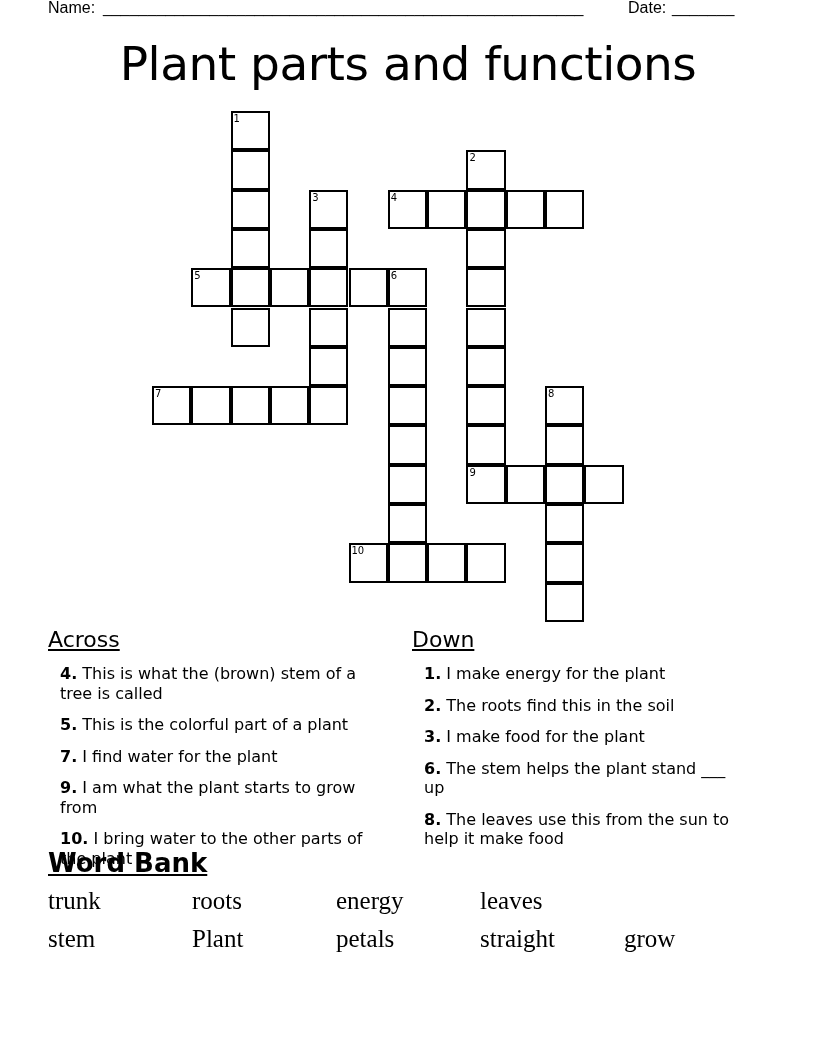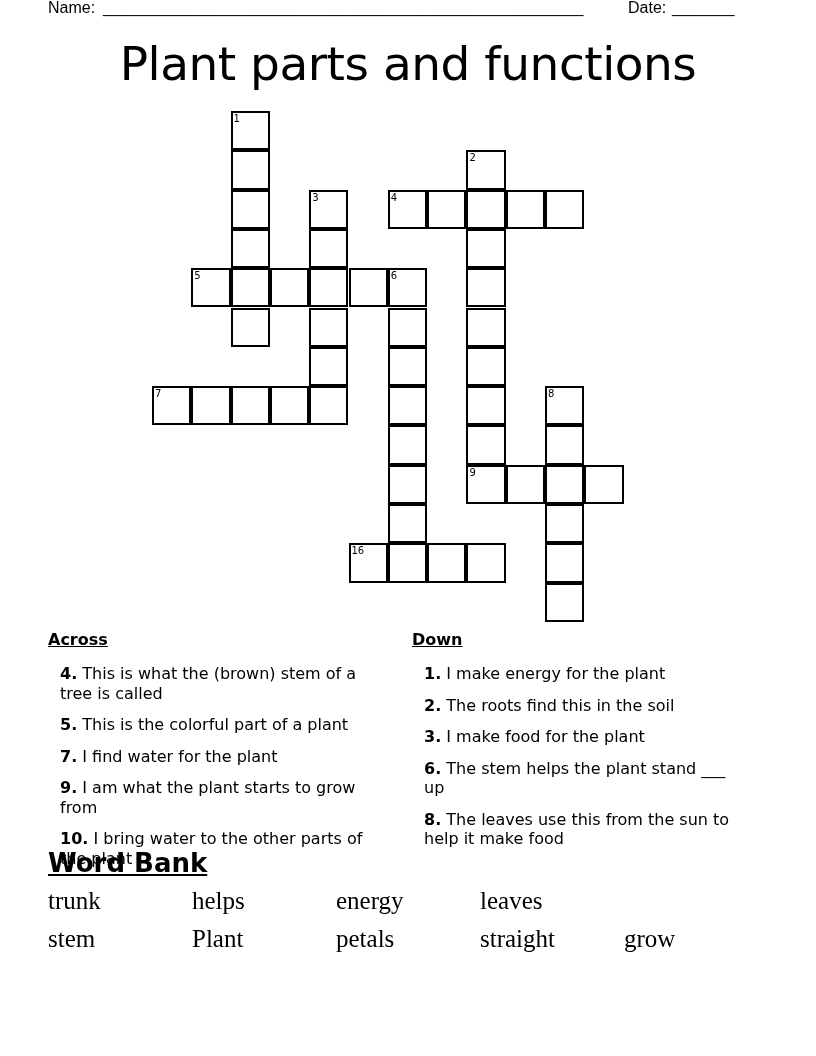--- a/index.html
+++ b/index.html
@@ -14,21 +14,21 @@
   .title { position: absolute; top: 32px; left: 0; width: 816px; text-align: center;
     font-family: "DejaVu Sans", sans-serif; font-size: 47px; line-height: 64px; letter-spacing: -0.5px; }
   #grid { position: absolute; left: 0; top: 0; width: 816px; height: 640px; }
   .cell { position: absolute; width: 39.3px; height: 39.3px; box-sizing: border-box;
     border: 2px solid #000; background: #fff; }
   .cell .num { position: absolute; left: 1px; top: 0px; font-family: "DejaVu Sans", sans-serif;
     font-size: 10px; line-height: 11px; }
   .clues { position: absolute; font-family: "DejaVu Sans", sans-serif; font-size: 16px; line-height: 20px; }
   #across { left: 48px; top: 628px; width: 345px; }
   #down { left: 412px; top: 628px; width: 330px; }
-  .clue-heading { font-weight: bold; text-decoration: underline; font-size: 16px; line-height: 24px; }
+  .clue-heading { font-weight: normal; text-decoration: underline; font-size: 22px; line-height: 24px; }
   .clue { margin: 12px; line-height: 19.5px; margin-bottom: 2.5px; }
   .clue .n { font-weight: bold; }
   .wordbank-title { position: absolute; left: 48px; top: 846px; font-family: "DejaVu Sans", sans-serif;
     font-size: 26px; font-weight: bold; text-decoration: underline; line-height: 34px; }
   .wordbank { position: absolute; left: 48px; top: 882px; width: 720px;
     font-family: Liberation Serif, serif; font-size: 25px; line-height: 38px; }
   .wb-row { display: flex; }
   .wb-word { width: 144px; flex: none; white-space: nowrap; }
 </style>
 </head>
@@ -104,21 +104,21 @@
       <span class="num">8</span>
     </div>
     <div class="cell" style="left: 545px; top: 425.4px;"></div>
     <div class="cell" style="left: 545px; top: 464.7px;"></div>
     <div class="cell" style="left: 545px; top: 504px;"></div>
     <div class="cell" style="left: 545px; top: 543.3px;"></div>
     <div class="cell" style="left: 545px; top: 582.6px;"></div>
     <div class="cell" style="left: 505.7px; top: 464.7px;"></div>
     <div class="cell" style="left: 584.3px; top: 464.7px;"></div>
     <div class="cell" style="left: 348.5px; top: 543.3px;">
-      <span class="num">16</span>
+      <span class="num">10</span>
     </div>
     <div class="cell" style="left: 427.1px; top: 543.3px;"></div>
     <div class="cell" style="left: 466.4px; top: 543.3px;"></div>
   </div>
 
 <div id="across" class="clues">
   <div class="clue-heading">Across</div>
   <div id="across-list">
       <div class="clue"><span class="n">4.</span><span> This is what the (brown) stem of a tree is called</span></div>
       <div class="clue"><span class="n">5.</span><span> This is the colorful part of a plant</span></div>
@@ -136,21 +136,21 @@
       <div class="clue"><span class="n">3.</span><span> I make food for the plant</span></div>
       <div class="clue"><span class="n">6.</span><span> The stem helps the plant stand ___ up</span></div>
       <div class="clue"><span class="n">8.</span><span> The leaves use this from the sun to help it make food</span></div>
     </div>
 </div>
 
 <div class="wordbank-title">Word Bank</div>
 <div class="wordbank" id="wordbank">
     <div class="wb-row">
       <span class="wb-word">trunk</span>
-      <span class="wb-word">helps</span>
+      <span class="wb-word">roots</span>
       <span class="wb-word">energy</span>
       <span class="wb-word">leaves</span>
     </div>
     <div class="wb-row">
       <span class="wb-word">stem</span>
       <span class="wb-word">Plant</span>
       <span class="wb-word">petals</span>
       <span class="wb-word">straight</span>
       <span class="wb-word">grow</span>
     </div>

